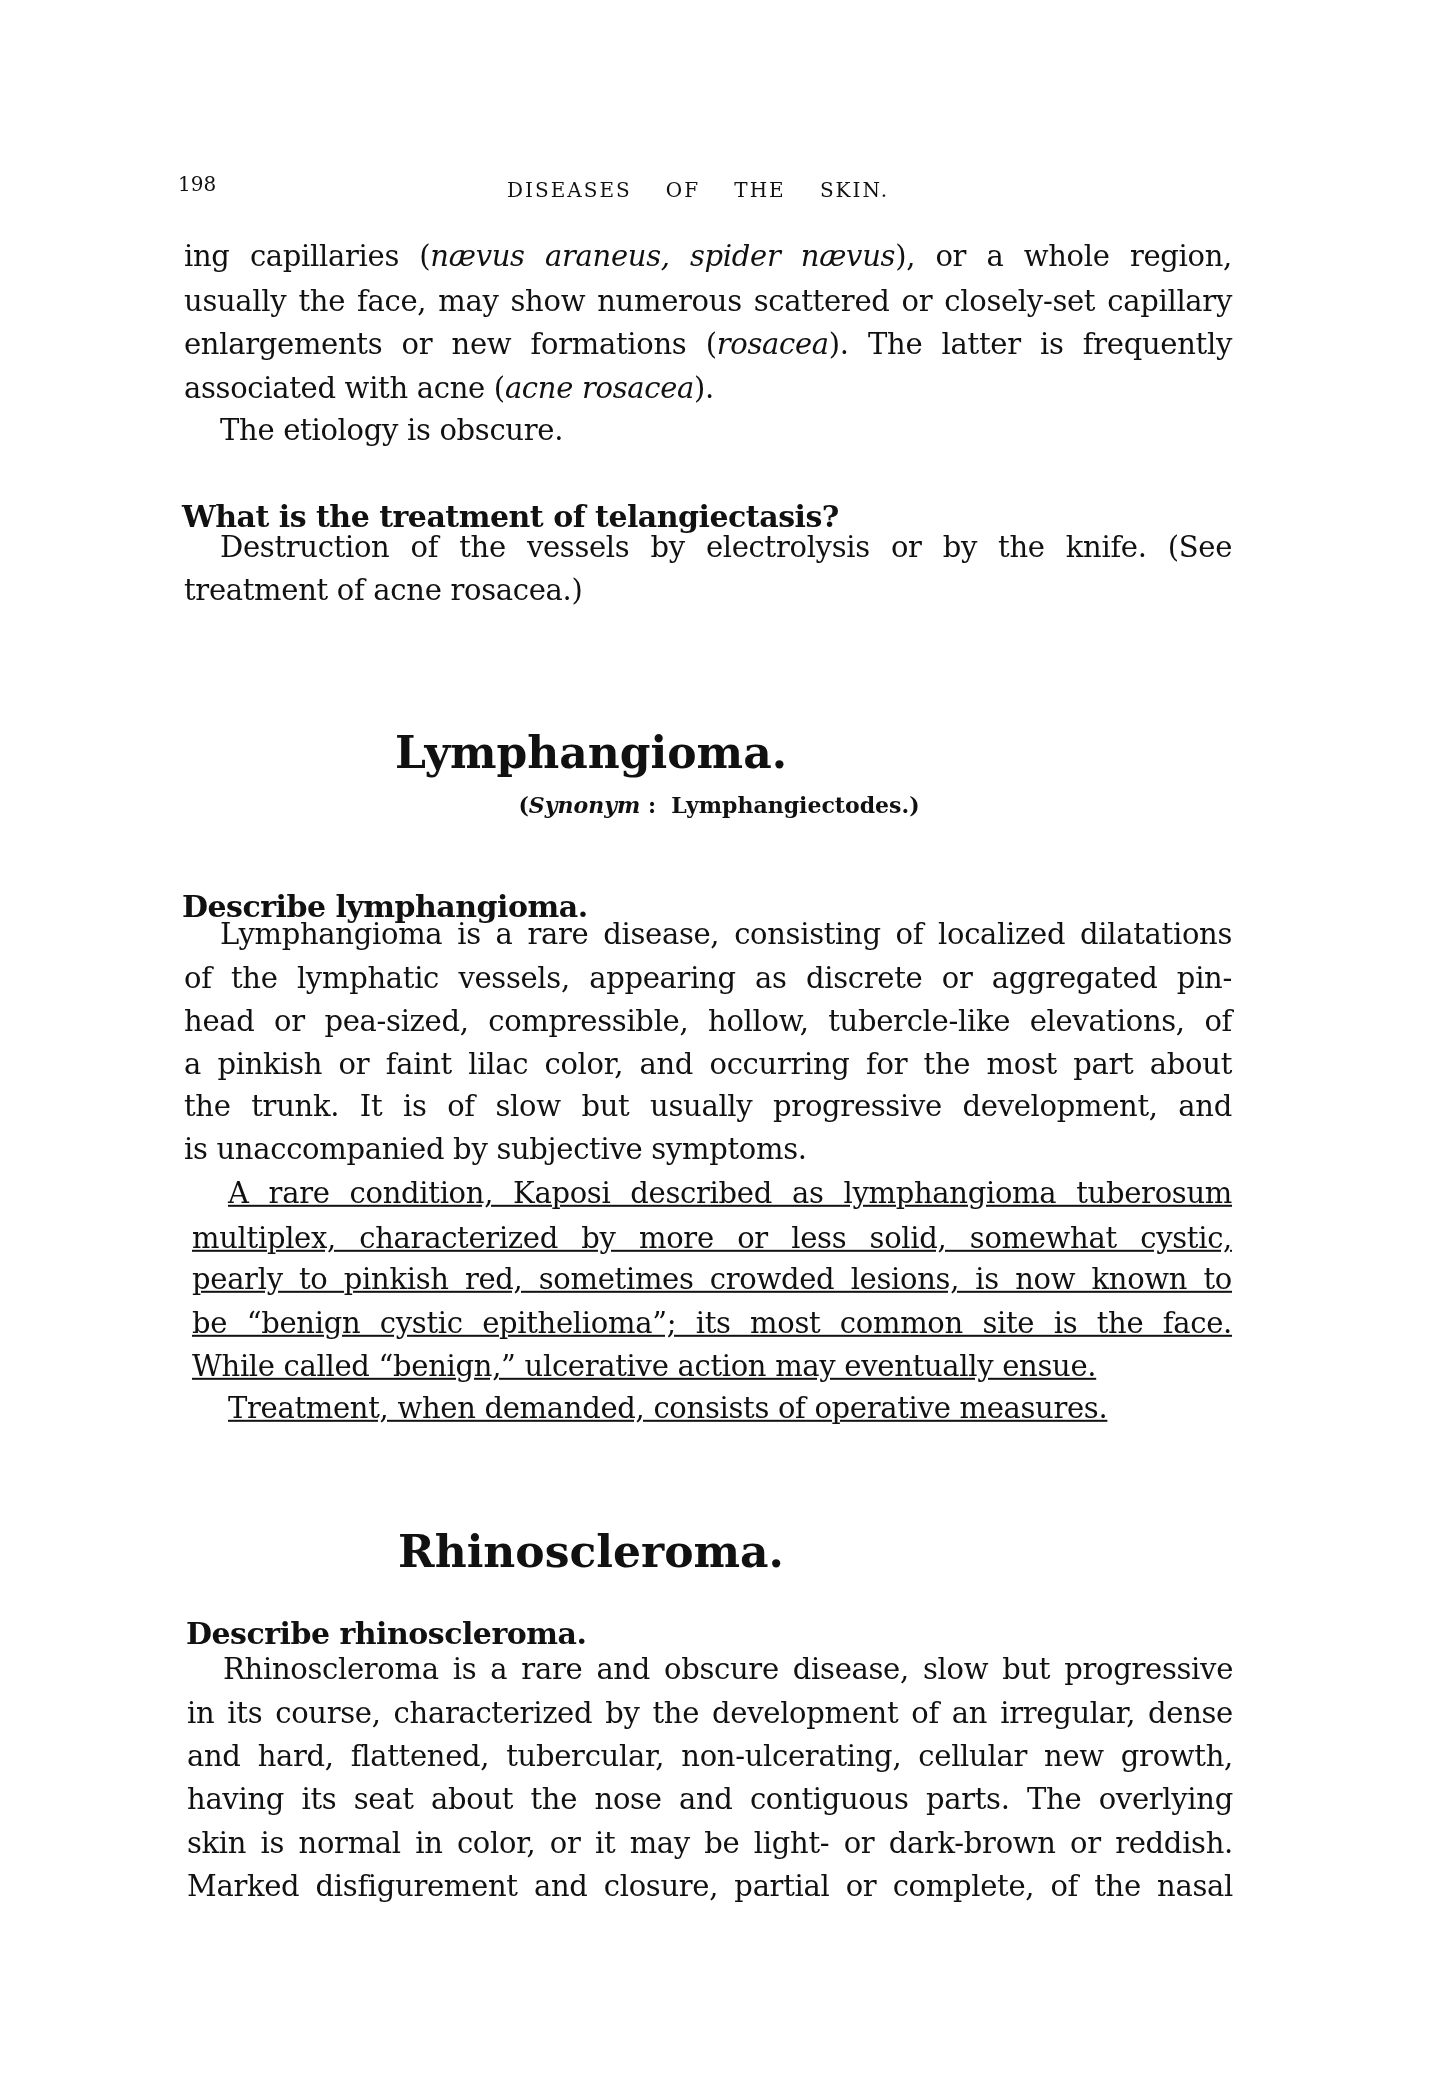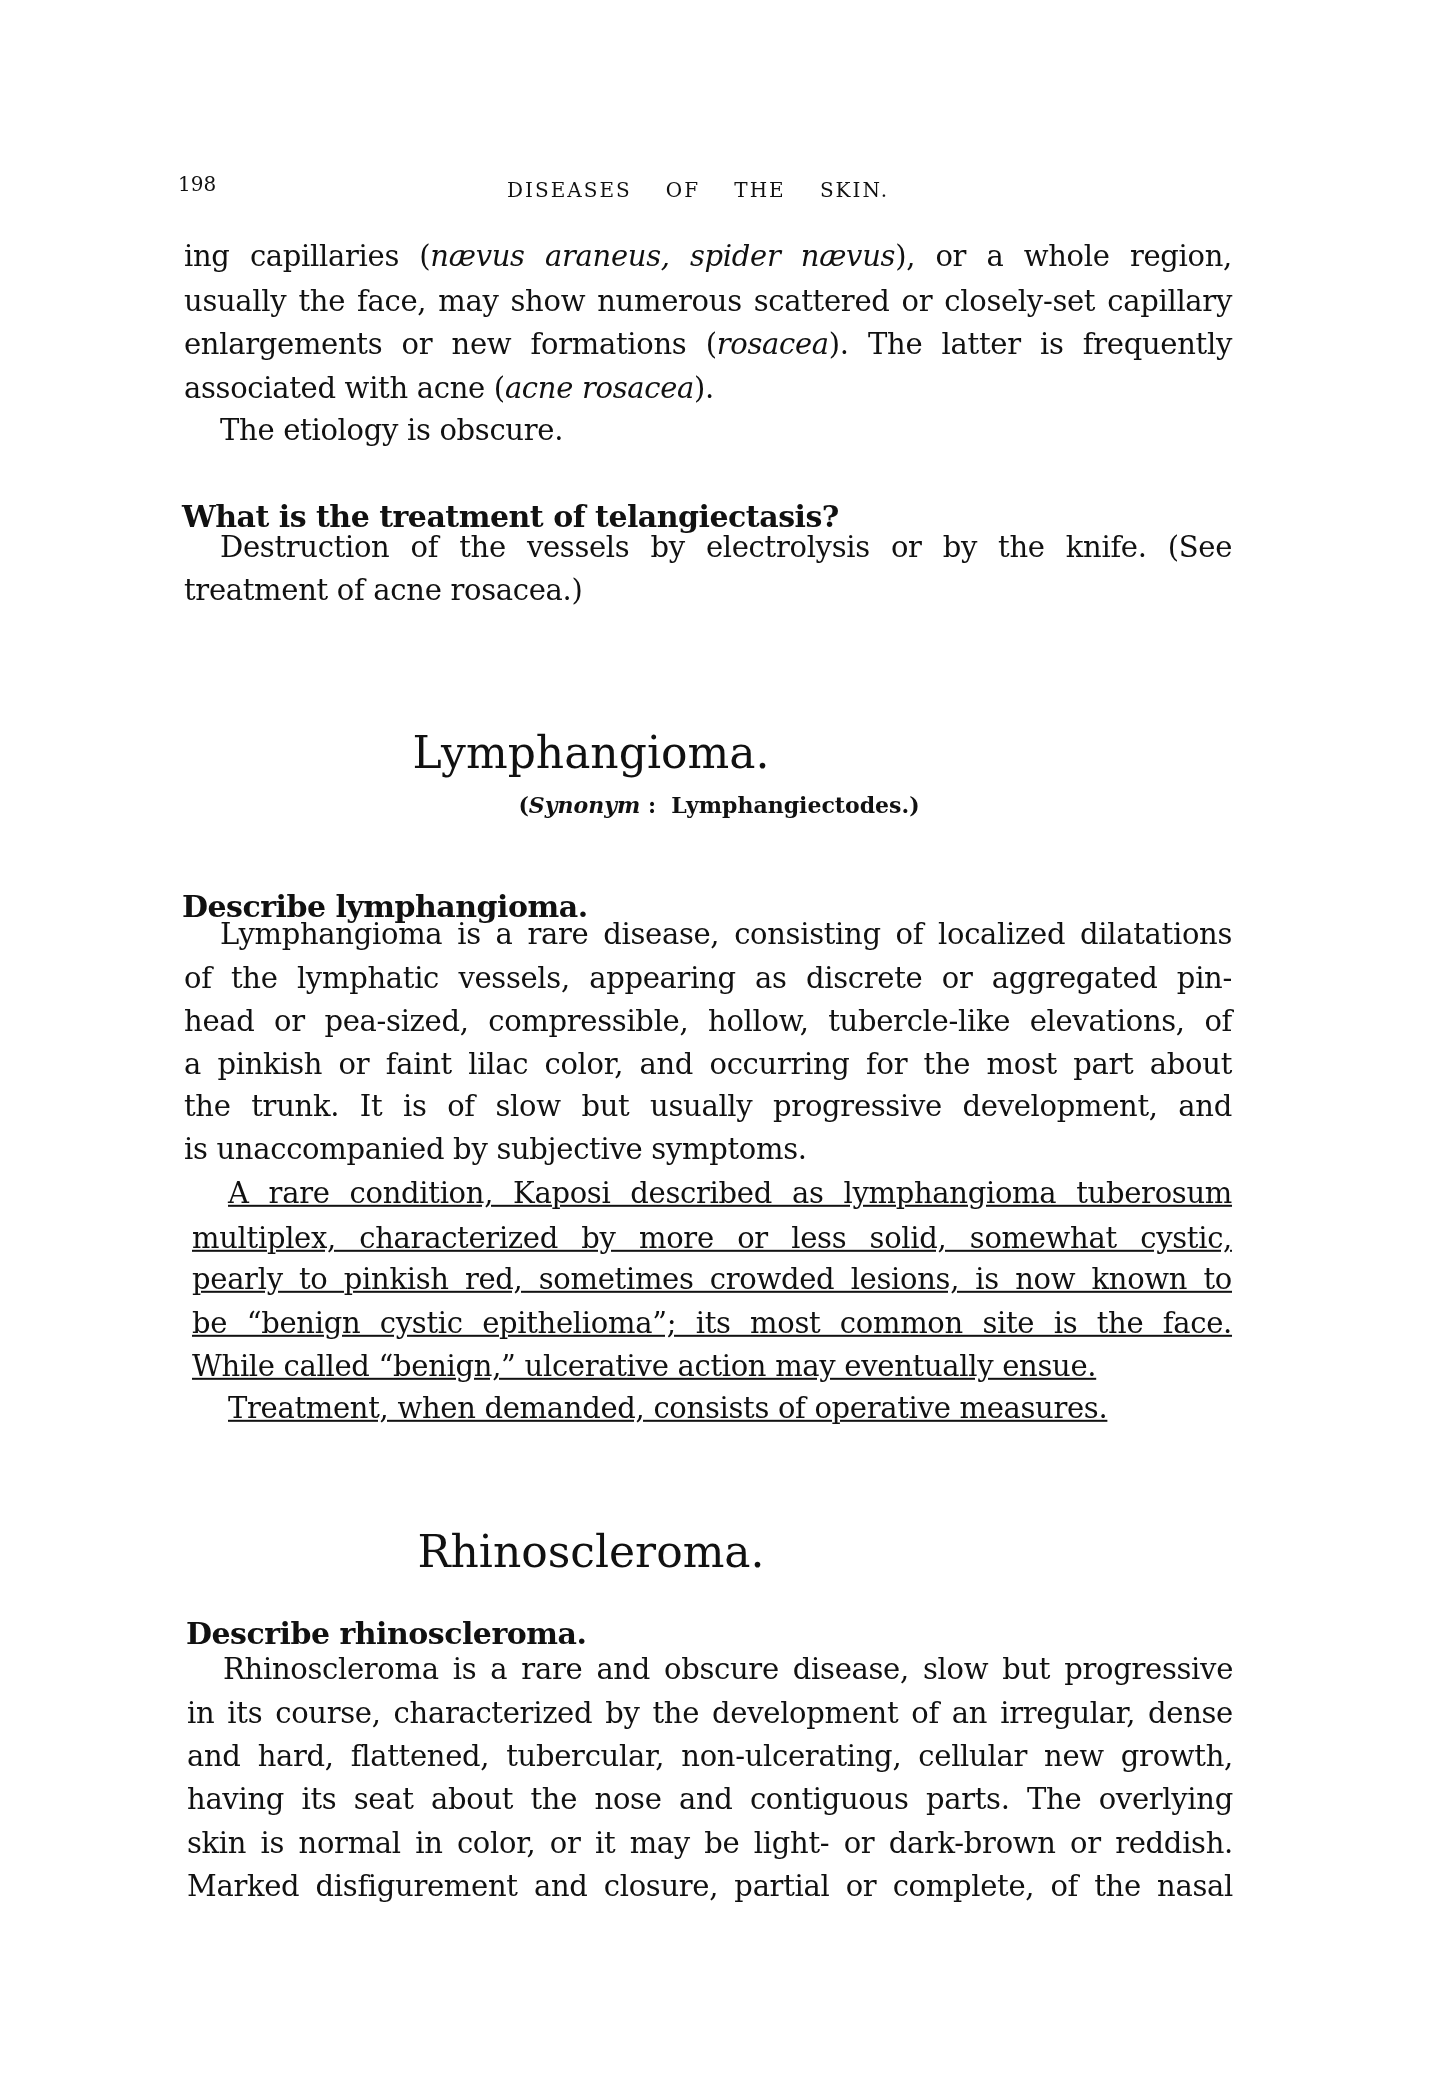--- a/index.html
+++ b/index.html
@@ -9,21 +9,21 @@
         font-size:29px; line-height:1; text-align:justify; text-align-last:justify;
         transform:translateY(-80%); letter-spacing:-0.3px; }
   .ln.last { text-align-last:left; }
   .ln.ind { padding-left:36px; box-sizing:border-box; }
   .ln.k { left:192px; width:1040px;text-decoration:underline; }
   .hdr-num { position:absolute; left:178px; top:172px; font-size:20px; }
   .hdr-title { position:absolute; left:507px; width:382px; top:178px; font-size:20px; font-weight:normal;
                letter-spacing:2px; text-align:justify; text-align-last:justify; white-space:nowrap;}
   .q { position:absolute; left:182px; font-size:30px; font-weight:bold; white-space:nowrap;
        transform:translateY(-80%); letter-spacing:-0.5px;margin-top:24px; }
-  .section-title { position:absolute; left:0; width:1182px; text-align:center; font-weight:normal;
+  .section-title { position:absolute; left:0; width:1182px; text-align:center; font-weight:bold;
        font-size:44px; transform:translateY(-80%); }
   .synonym { position:absolute; left:0; width:1438px; text-align:center; font-size:22px;
        transform:translateY(-80%);font-weight:bold; }
   i { font-style:italic; }
 </style>
 </head>
 <body>
 
 <div>
   <div class="hdr-num">198</div>

